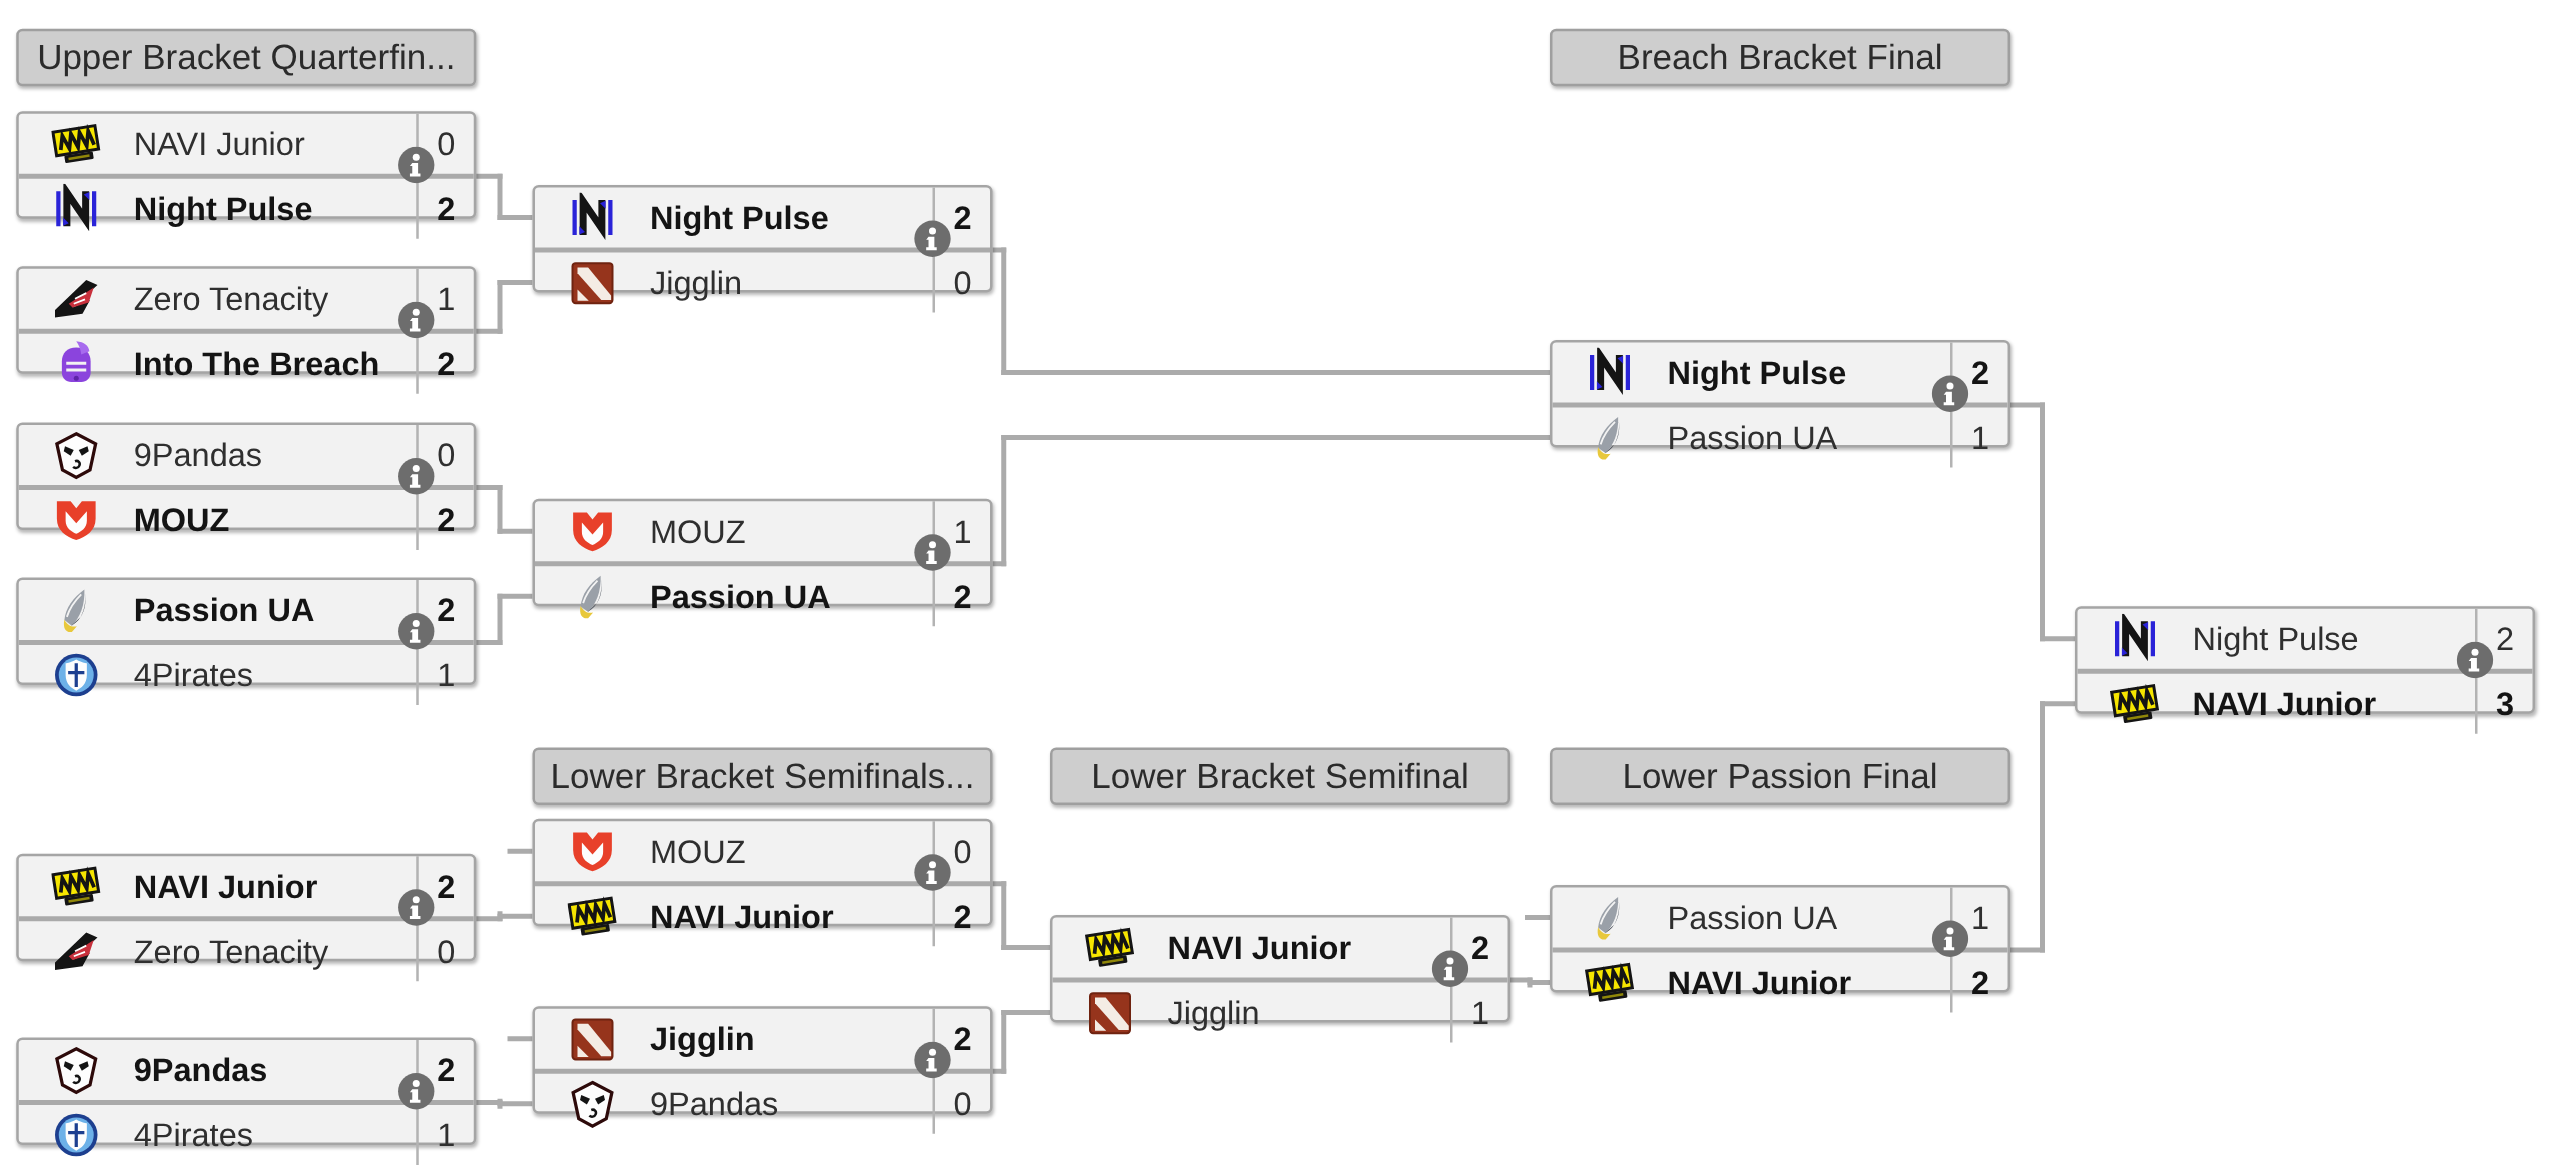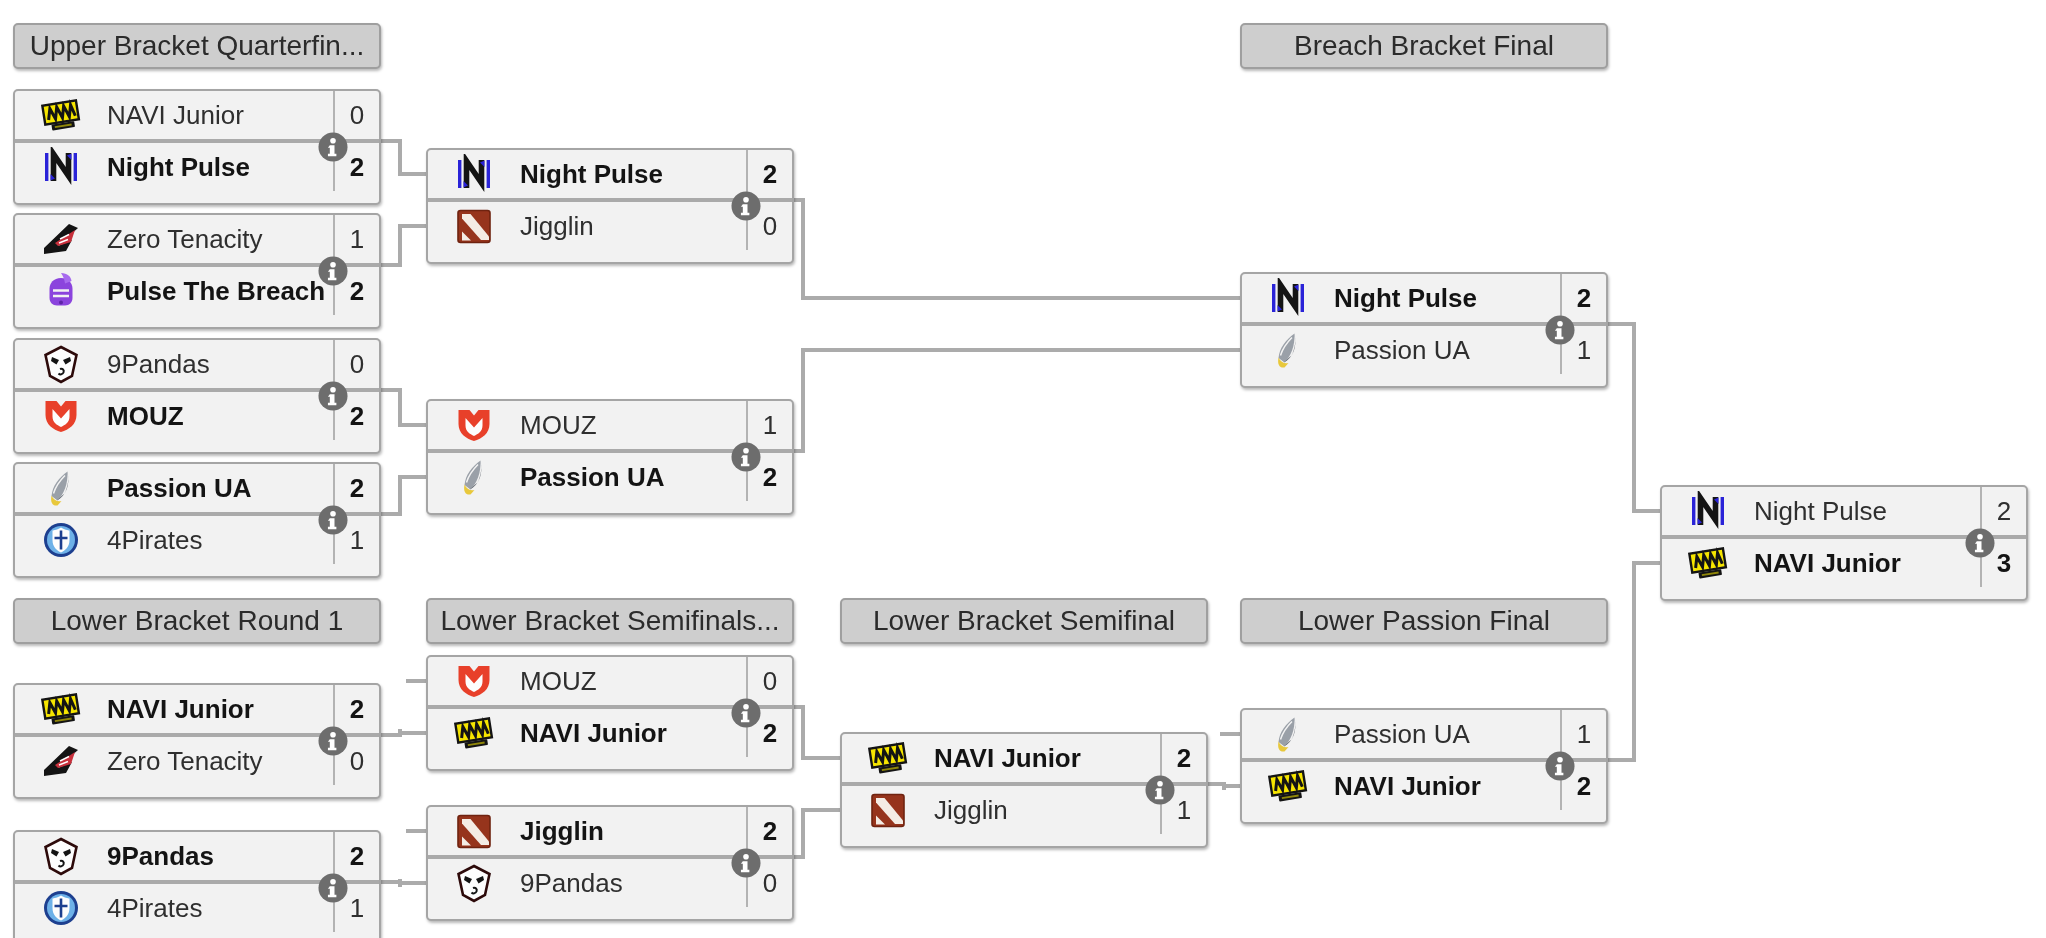--- a/index.html
+++ b/index.html
@@ -3,21 +3,21 @@
 <meta charset="utf-8">
 <style>
   html,body{margin:0;padding:0;background:#fff;}
   .stage{position:relative;width:2046px;height:938px;background:#ffffff;overflow:hidden;
          font-family:"Liberation Sans","DejaVu Sans",sans-serif;}
   .colheader{position:absolute;width:368px;height:46px;box-sizing:border-box;
     background:#cecece;border:2px solid #9f9f9f;border-radius:5px;
     box-shadow:1px 2px 3px rgba(0,0,0,.28);
     display:flex;align-items:center;justify-content:center;
     font-size:28px;color:#2b2b2b;white-space:nowrap;overflow:hidden;}
-  .match{position:absolute;width:368px;height:116px;box-sizing:border-box;
+  .match{position:absolute;width:368px;height:86px;box-sizing:border-box;
     background:#f2f2f2;border:2px solid #a5a5a5;border-radius:5px;
     box-shadow:1px 2px 3px rgba(0,0,0,.28);}
   .trow{display:flex;align-items:center;height:48px;}
   .tdiv{height:4px;background:#aaaaaa;}
   .tlogo{flex:0 0 92px;display:flex;align-items:center;justify-content:center;height:48px;}
   .tlogo svg{width:42px;height:40px;}
   .tname{flex:1;font-size:26px;color:#2f2f2f;white-space:nowrap;overflow:hidden;}
   .tscore{flex:0 0 44px;align-self:stretch;display:flex;align-items:center;justify-content:center;
     border-left:2px solid #b3b3b3;font-size:26px;color:#2f2f2f;}
   .trow.winner .tname,.trow.winner .tscore{font-weight:bold;color:#141414;}
@@ -87,21 +87,20 @@
     <circle cx="16" cy="16" r="15.5" fill="#6d6d6d"></circle>
     <circle cx="16" cy="9.3" r="3" fill="#ffffff"></circle>
     <path d="M12.6 14.2 h5 v9 h2 v2.6 h-9 v-2.6 h2 v-6.4 h-2 z" fill="#ffffff"></path>
   </symbol>
 </svg>
 
 <div class="stage">
 
   <div class="colheader" style="left:13px;top:23px">Upper Bracket Quarterfin...</div>
   <div class="colheader" style="left:1240px;top:23px">Breach Bracket Final</div>
-  <div class="colheader" style="left:13px;top:598px">Lower Bracket Round 1</div>
   <div class="colheader" style="left:426px;top:598px">Lower Bracket Semifinals...</div>
   <div class="colheader" style="left:840px;top:598px">Lower Bracket Semifinal</div>
   <div class="colheader" style="left:1240px;top:598px">Lower Passion Final</div>
 
   <div class="cline" style="left:381px;top:139px;width:21px;height:4px"></div>
   <div class="cline" style="left:398px;top:139px;width:4px;height:37px"></div>
   <div class="cline" style="left:398px;top:172px;width:28px;height:4px"></div>
   <div class="cline" style="left:381px;top:263px;width:21px;height:4px"></div>
   <div class="cline" style="left:398px;top:224px;width:4px;height:43px"></div>
   <div class="cline" style="left:398px;top:224px;width:28px;height:4px"></div>
@@ -184,21 +183,21 @@
       <span class="tname">Zero Tenacity</span>
       <span class="tscore">1</span>
     </div>
     <div class="tdiv"></div>
     <div class="trow winner">
       <span class="tlogo">
           <svg viewBox="0 0 40 40">
             <use href="#logo-into-the-breach"></use>
           </svg>
         </span>
-      <span class="tname">Pulse The Breach</span>
+      <span class="tname">Into The Breach</span>
       <span class="tscore">2</span>
     </div>
     <span class="minfo"><svg viewBox="0 0 32 32">
           <use href="#icon-info"></use>
         </svg></span>
   </div>
 
   <div class="match" style="left:13px;top:338px">
     <div class="trow">
       <span class="tlogo">

